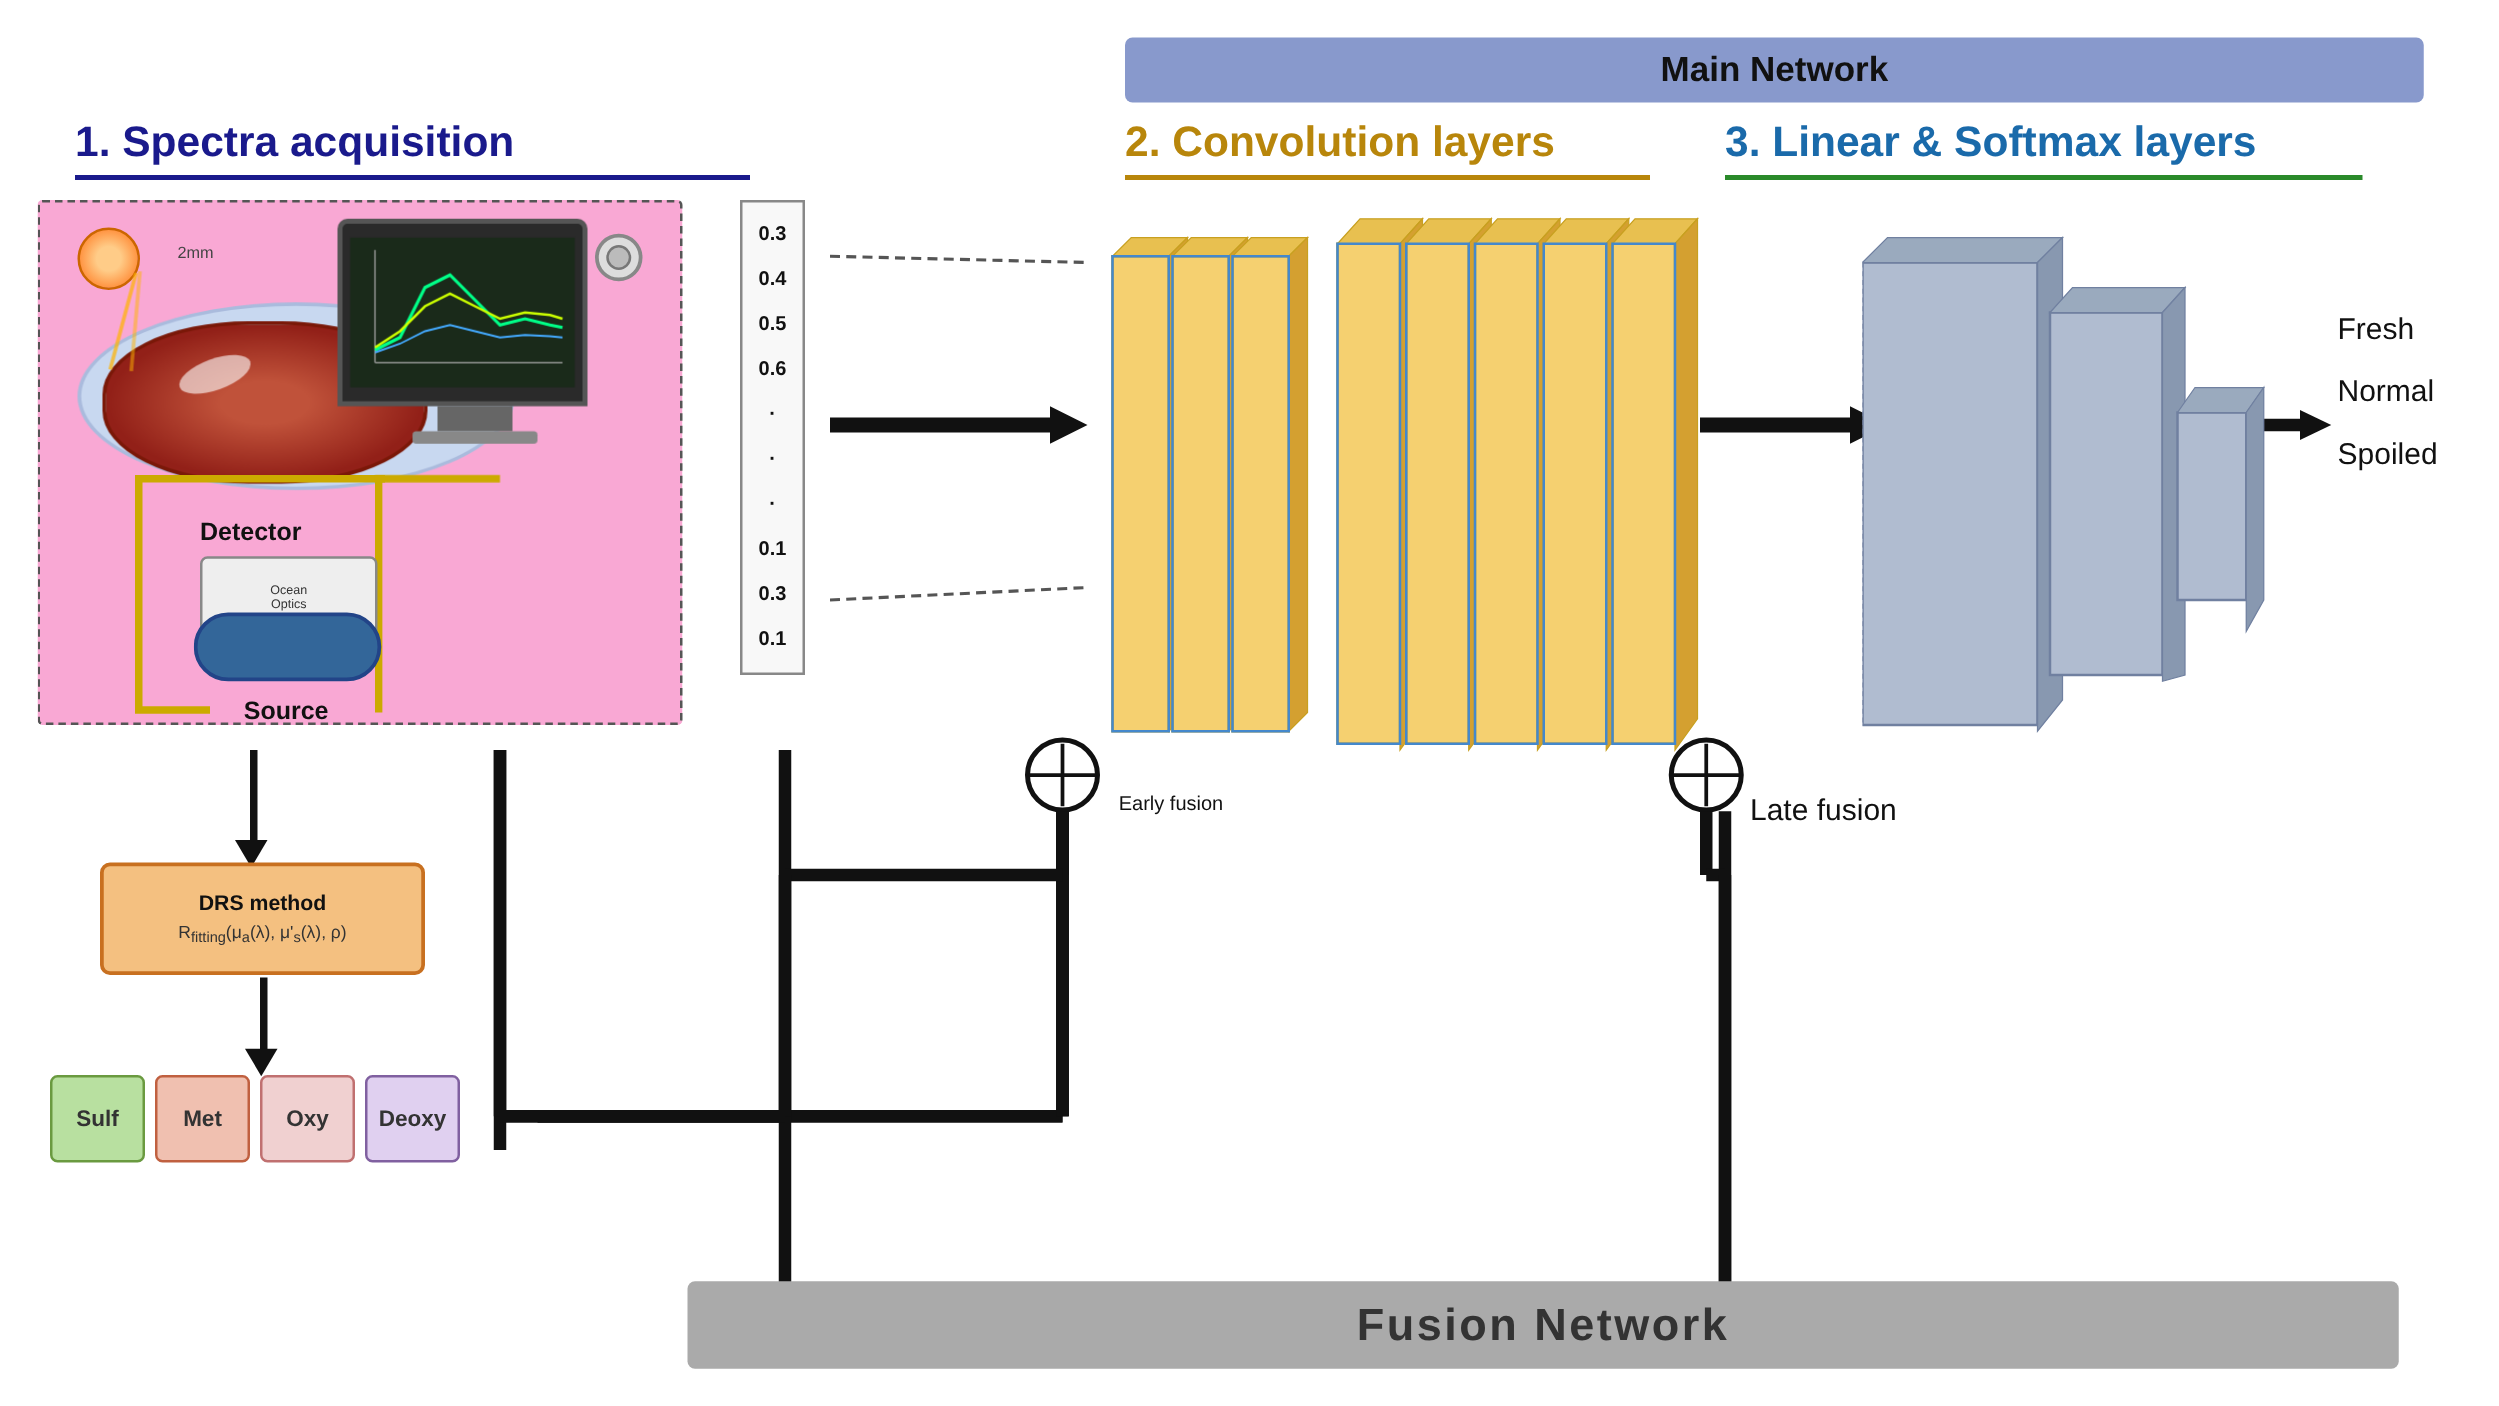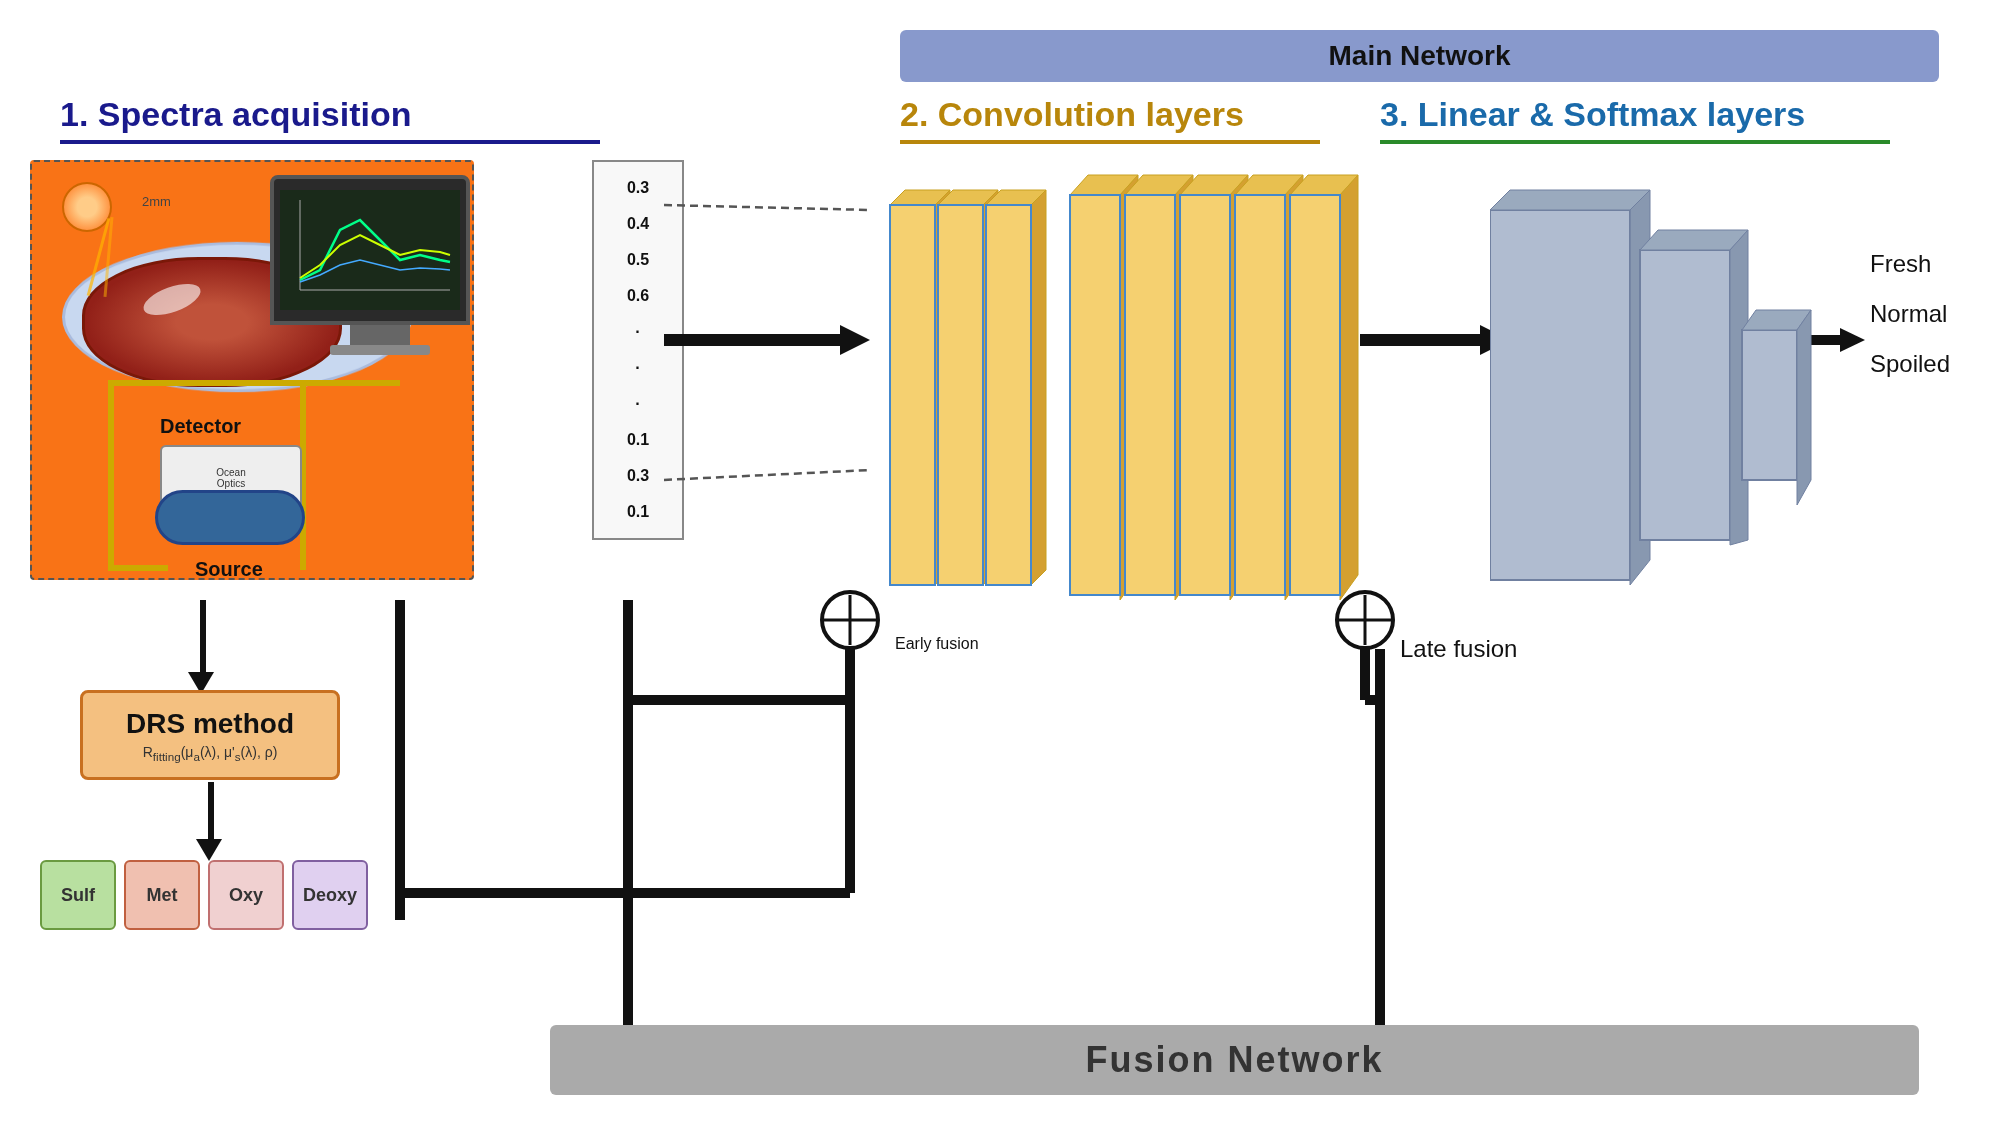--- a/index.html
+++ b/index.html
@@ -90,24 +90,24 @@
       width: 510px;
       height: 4px;
       background: #2a8a2a;
     }
 
     
     .spectra-box {
       position: absolute;
       top: 160px;
       left: 30px;
-      width: 444px;
+      width: 516px;
       height: 420px;
       border: 2px dashed #555;
-      background: #f97316;
+      background: #f9a8d4;
       border-radius: 4px;
     }
 
     .source-label {
       position: absolute;
       top: 170px;
       left: 60px;
       font-size: 20px;
       font-weight: bold;
       color: #111;
@@ -187,21 +187,21 @@
       border: 3px solid #c87020;
       border-radius: 8px;
       display: flex;
       flex-direction: column;
       align-items: center;
       justify-content: center;
       text-align: center;
     }
 
     .drs-title {
-      font-size: 28px;
+      font-size: 17px;
       font-weight: bold;
       color: #111;
     }
 
     .drs-formula {
       font-size: 14px;
       color: #333;
       margin-top: 4px;
     }
 
@@ -363,21 +363,21 @@
   <div style="position:absolute;top:782px;left:208px;width:6px;height:60px;background:#111;"></div>
   <div style="position:absolute;top:839px;left:196px;width:0;height:0;border-left:13px solid transparent;border-right:13px solid transparent;border-top:22px solid #111;"></div>
 
   <div class="chromophore-row">
     <div class="chromo-box chromo-sulf">Sulf</div>
     <div class="chromo-box chromo-met">Met</div>
     <div class="chromo-box chromo-oxy">Oxy</div>
     <div class="chromo-box chromo-deoxy">Deoxy</div>
   </div>
 
-  <div style="position:absolute;top:160px;left:592px;width:92px;height:380px;border:2px solid #888;background:#f8f8f8;display:flex;flex-direction:column;justify-content:space-around;align-items:center;padding:8px 0;">
+  <div style="position:absolute;top:160px;left:592px;width:52px;height:380px;border:2px solid #888;background:#f8f8f8;display:flex;flex-direction:column;justify-content:space-around;align-items:center;padding:8px 0;">
     <span class="spectrum-value">0.3</span>
     <span class="spectrum-value">0.4</span>
     <span class="spectrum-value">0.5</span>
     <span class="spectrum-value">0.6</span>
     <span class="spectrum-value">·</span>
     <span class="spectrum-value">·</span>
     <span class="spectrum-value">·</span>
     <span class="spectrum-value">0.1</span>
     <span class="spectrum-value">0.3</span>
     <span class="spectrum-value">0.1</span>

